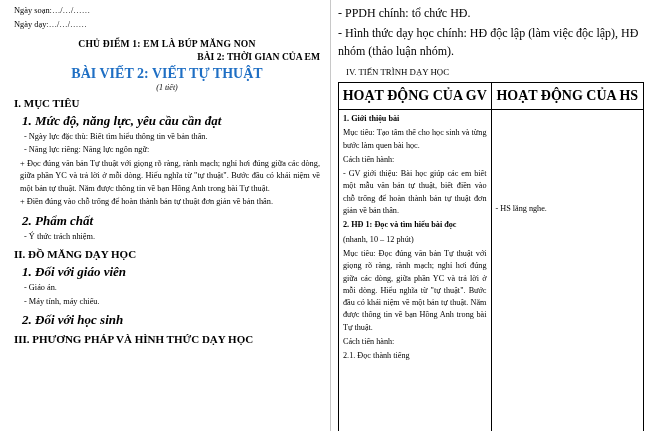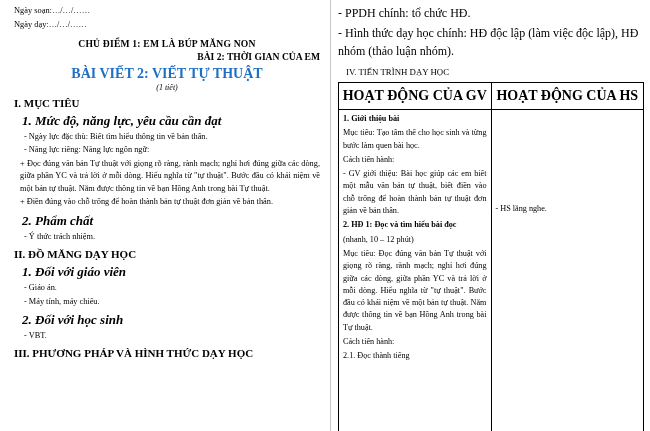--- a/index.html
+++ b/index.html
@@ -134,21 +134,20 @@
     <div class="p ind1">- Năng lực riêng: Năng lực ngôn ngữ:</div>
     <div class="p ind2">+ Đọc đúng văn bản Tự thuật với giọng rõ ràng, rành mạch; nghỉ hơi đúng giữa các dòng, giữa phần YC và trả lời ở mỗi dòng. Hiểu nghĩa từ "tự thuật". Bước đầu có khái niệm về một bản tự thuật. Nắm được thông tin về bạn Hồng Anh trong bài Tự thuật.</div>
     <div class="p ind2">+ Điền đúng vào chỗ trống để hoàn thành bản tự thuật đơn giản về bản thân.</div>
     <div class="h-sub">2. Phẩm chất</div>
     <div class="p ind1">- Ý thức trách nhiệm.</div>
     <div class="h-sec">II. ĐỒ MĂNG DẠY HỌC</div>
     <div class="h-sub">1. Đối với giáo viên</div>
     <div class="p ind1">- Giáo án.</div>
     <div class="p ind1">- Máy tính, máy chiếu.</div>
     <div class="h-sub">2. Đối với học sinh</div>
-    <div class="p ind1">- VBT.</div>
     <div class="h-sec">III. PHƯƠNG PHÁP VÀ HÌNH THỨC DẠY HỌC</div>
   </div>
 
   <div class="col col-right">
     <div class="r-line">- PPDH chính: tổ chức HĐ.</div>
     <div class="r-line">- Hình thức dạy học chính: HĐ độc lập (làm việc độc lập), HĐ nhóm (thảo luận nhóm).</div>
 
     <div class="r-head">IV. TIẾN TRÌNH DẠY HỌC</div>
 
     <table class="plan">

